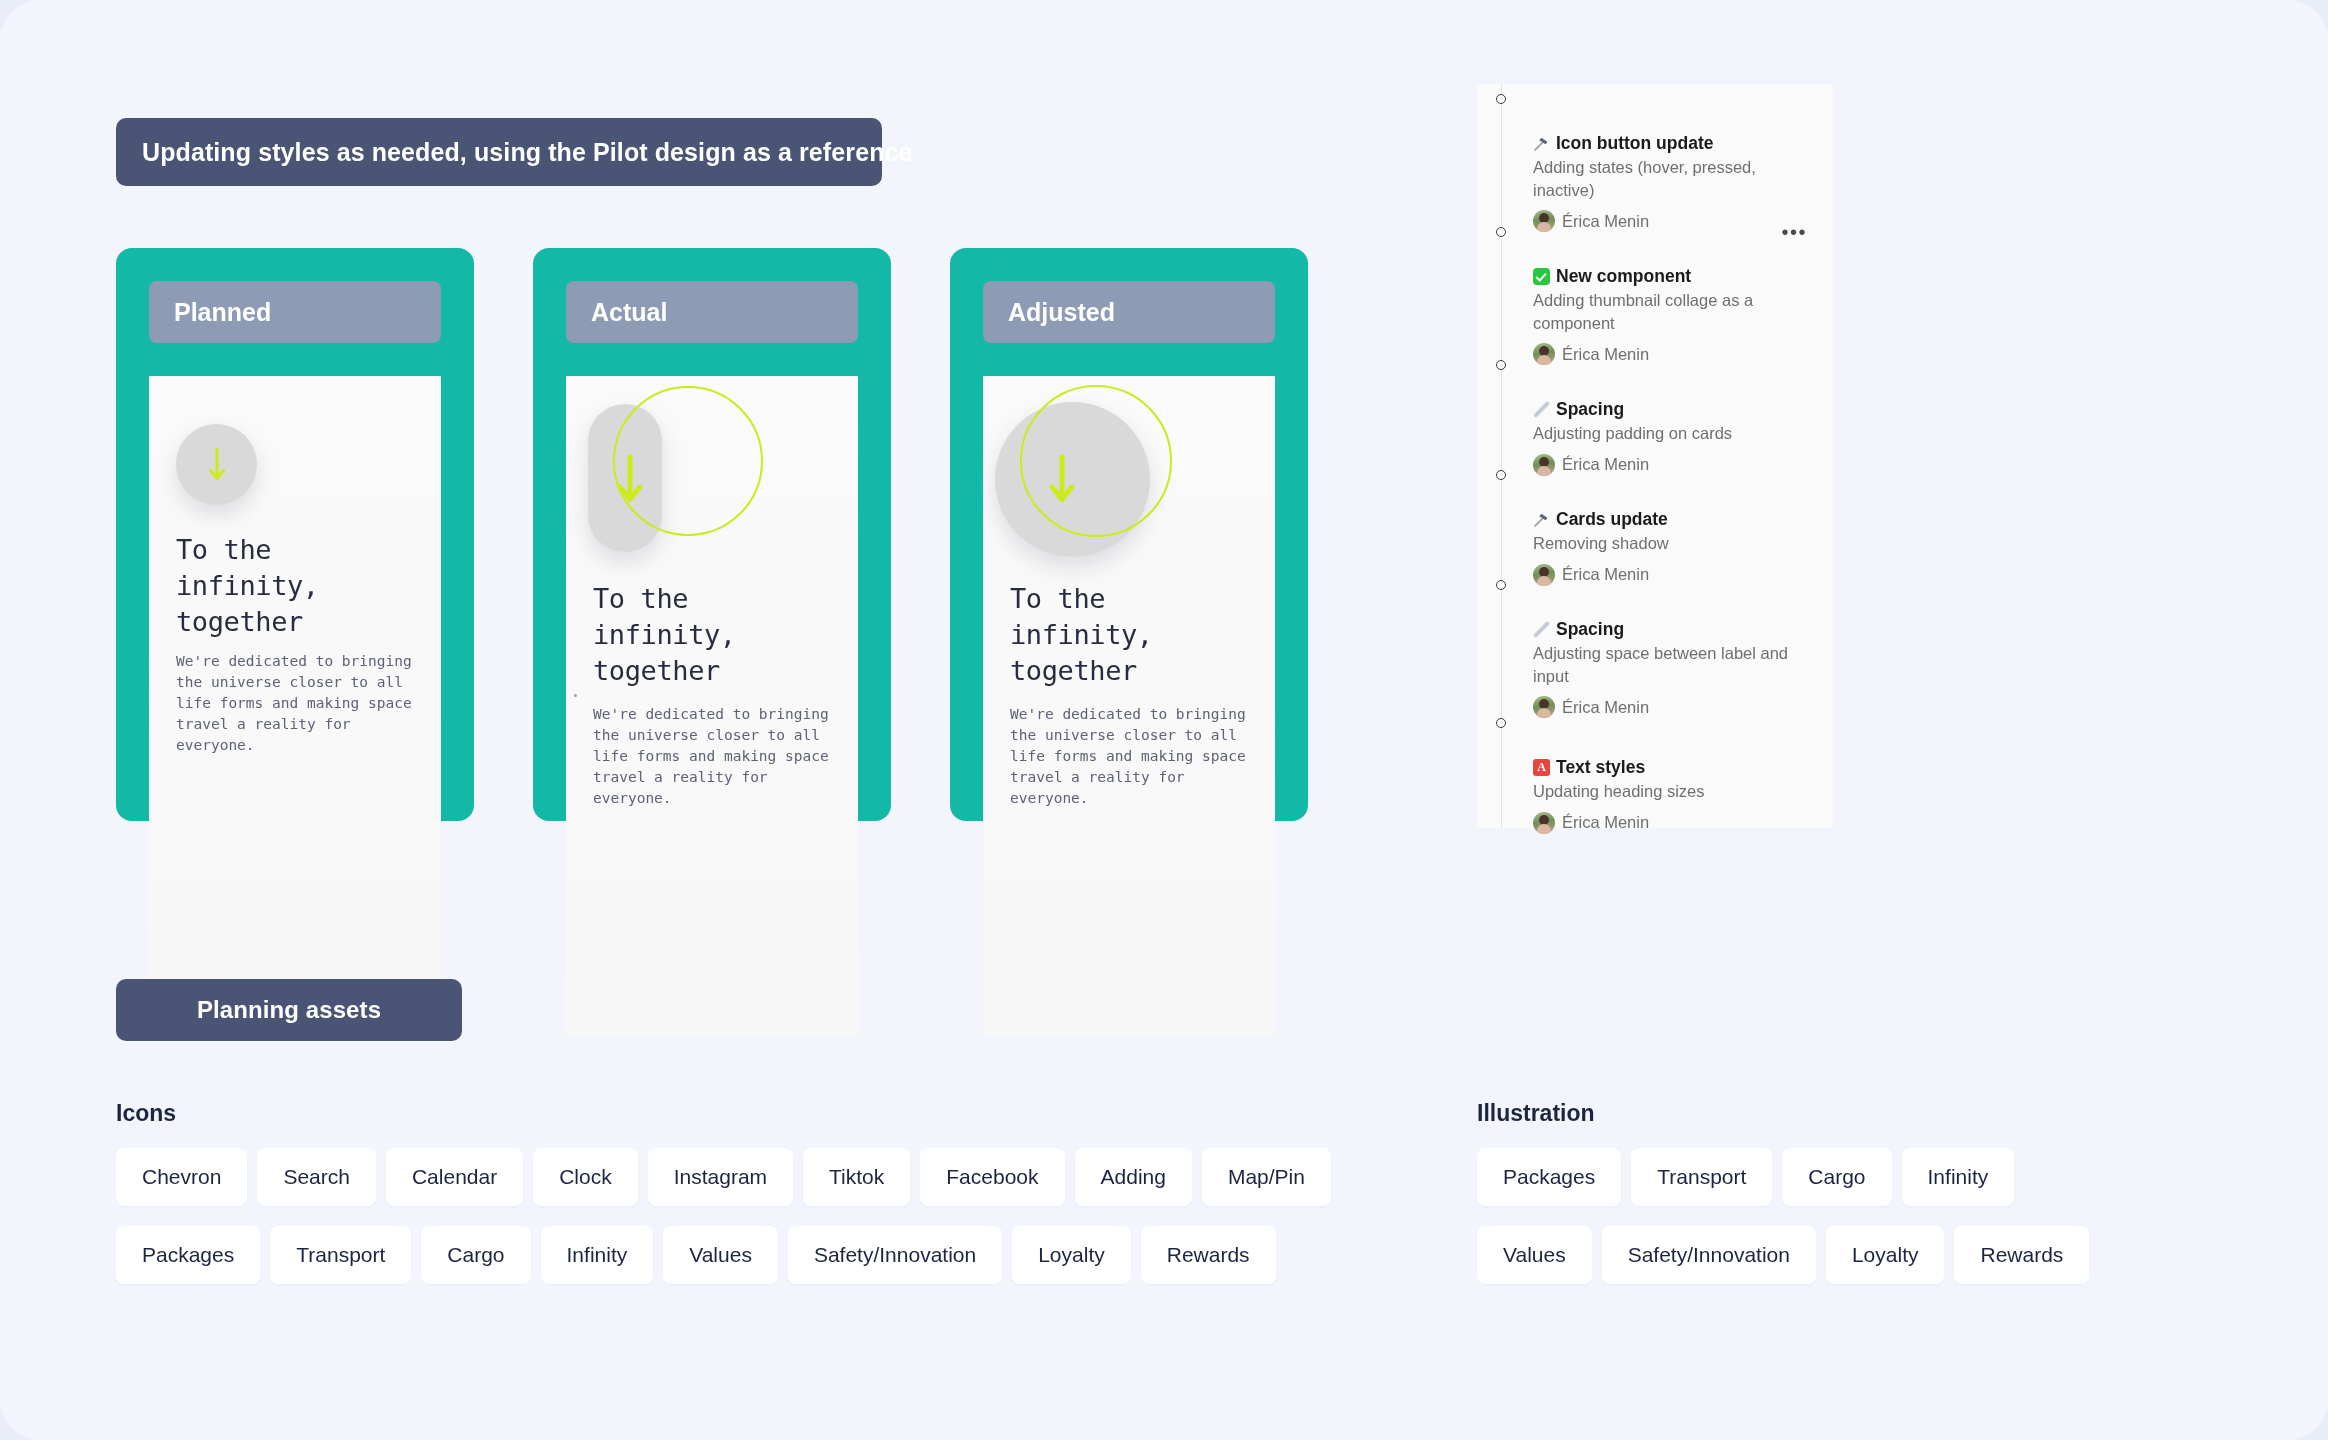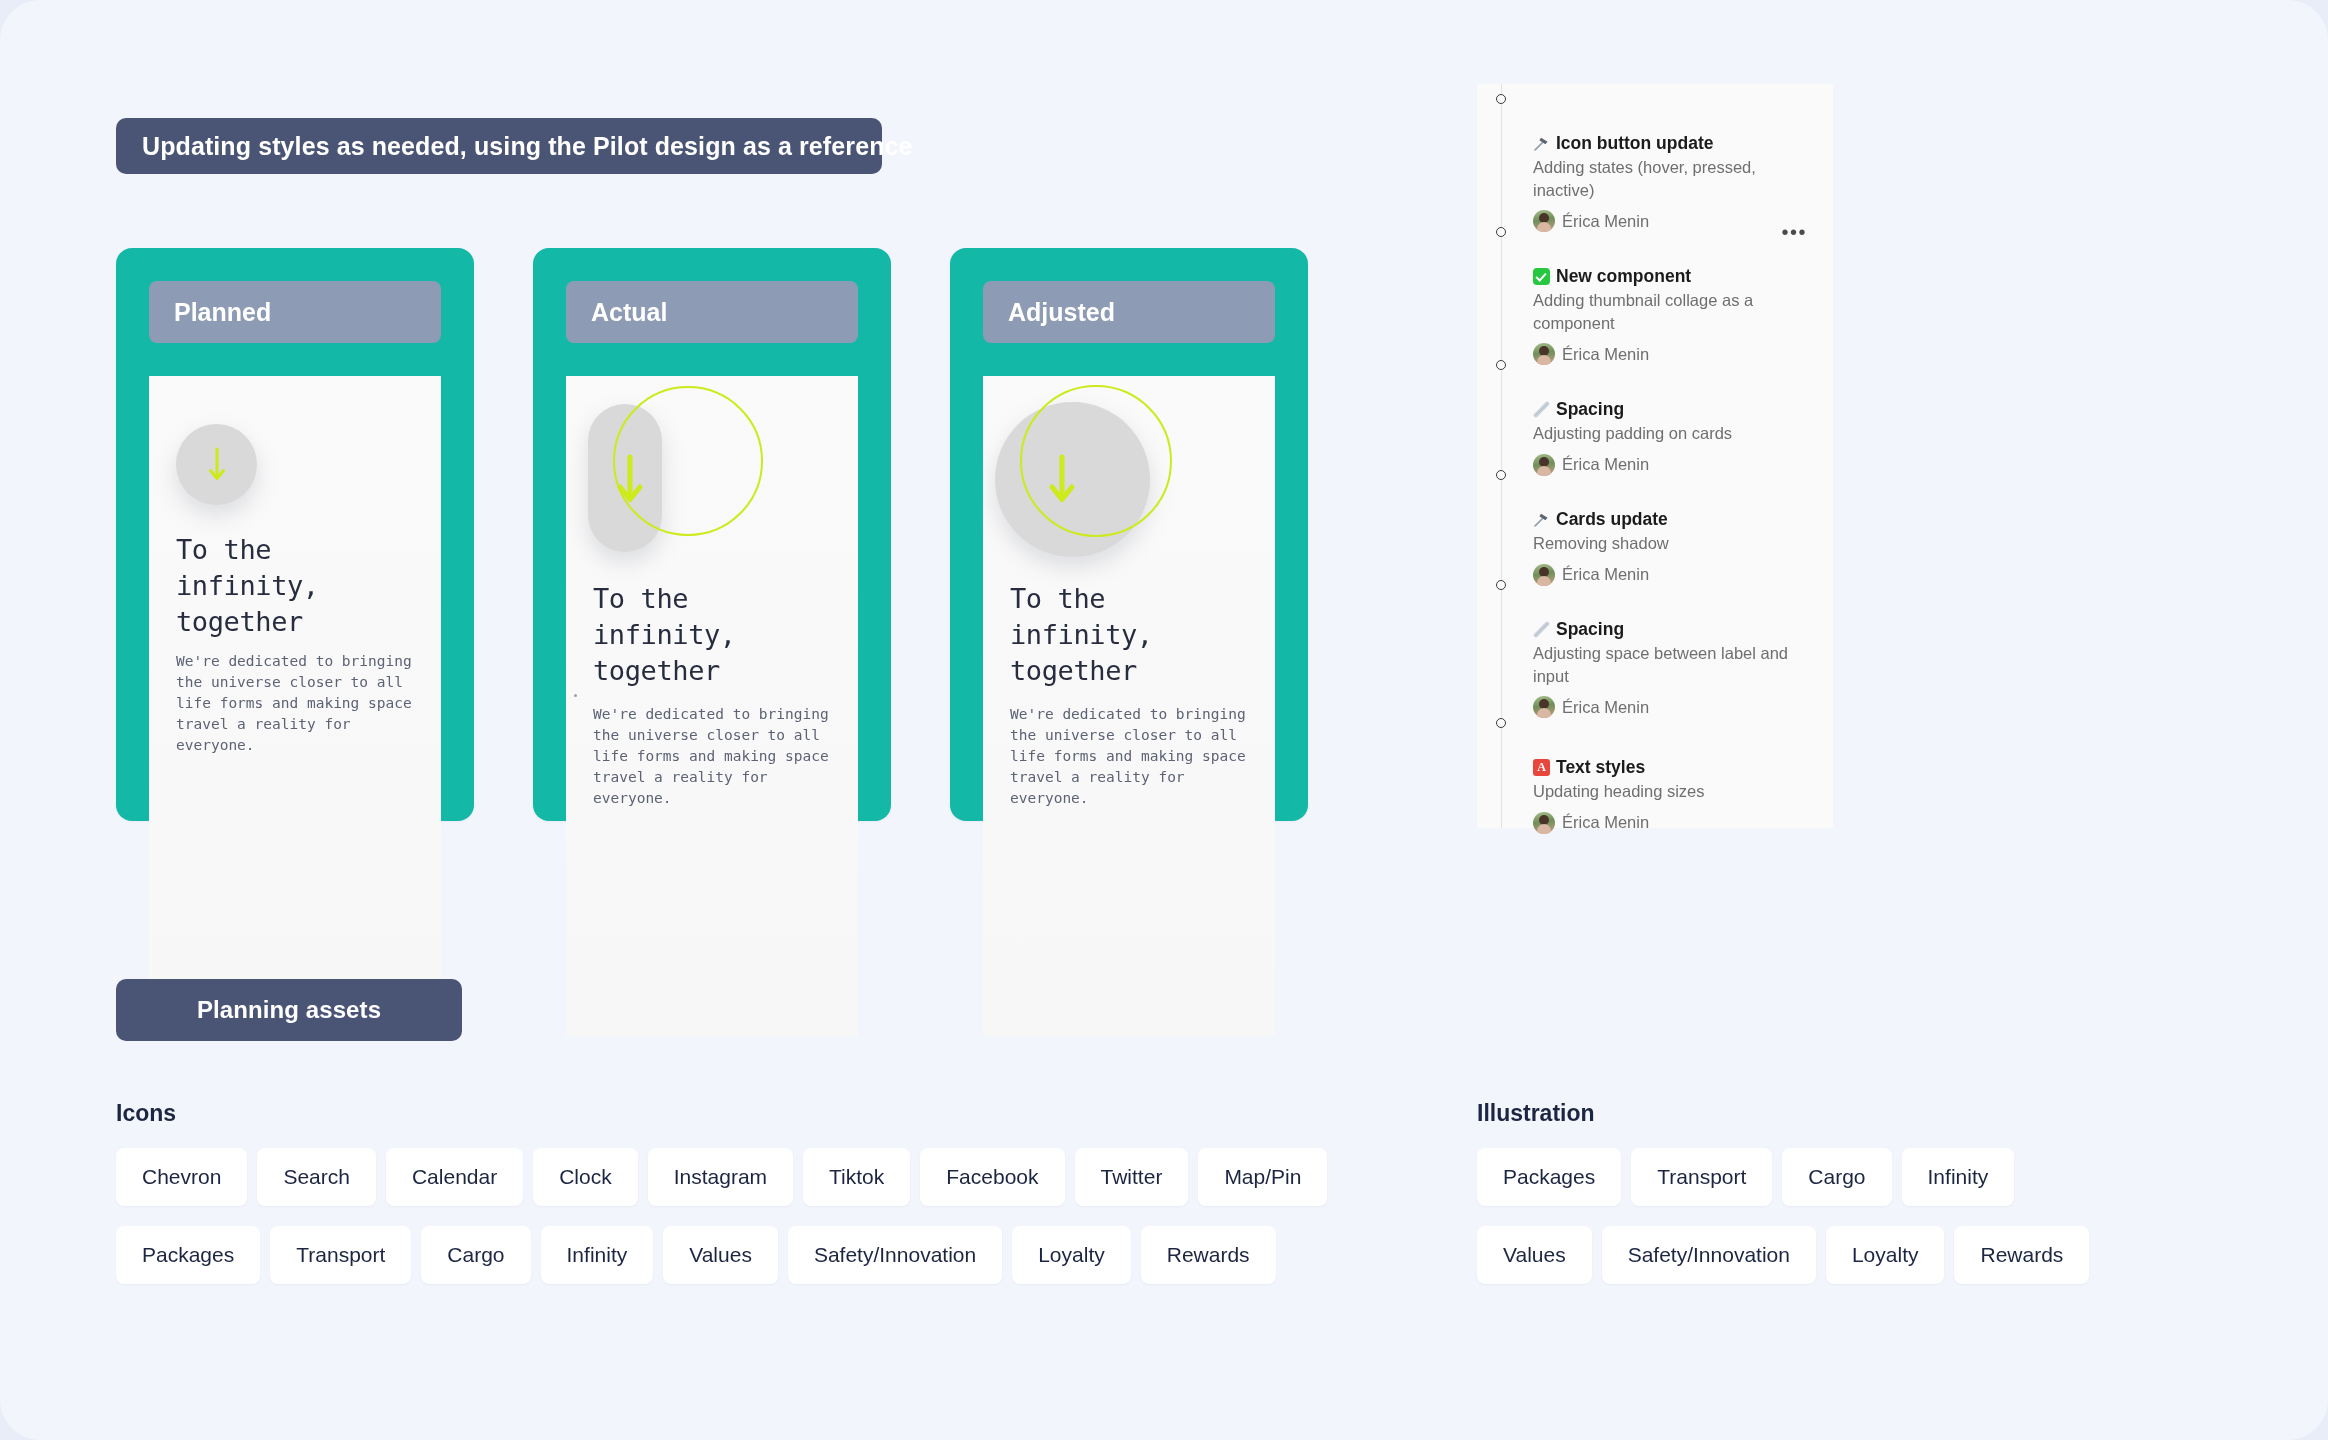--- a/index.html
+++ b/index.html
@@ -28,21 +28,21 @@
     color: #ffffff;
     border-radius: 10px;
     display: flex;
     align-items: center;
     font-weight: 700;
     letter-spacing: .1px;
     white-space: nowrap;
   }
   #banner-pill {
     left: 116px; top: 118px;
-    width: 766px; height: 56px;
+    width: 766px; height: 68px;
     padding-left: 26px;
     font-size: 25px;
   }
   #planning-pill {
     left: 116px; top: 979px;
     width: 346px; height: 62px;
     justify-content: center;
     font-size: 24px;
   }
 
@@ -427,21 +427,21 @@
   <div class="section-label" id="illus-label">Illustration</div>
 
   <div class="chip-row" id="icons-row-1">
     <div class="chip">Chevron</div>
     <div class="chip">Search</div>
     <div class="chip">Calendar</div>
     <div class="chip">Clock</div>
     <div class="chip">Instagram</div>
     <div class="chip">Tiktok</div>
     <div class="chip">Facebook</div>
-    <div class="chip">Twitter</div>
+    <div class="chip">Adding</div>
     <div class="chip">Map/Pin</div>
   </div>
 
   <div class="chip-row" id="icons-row-2">
     <div class="chip">Packages</div>
     <div class="chip">Transport</div>
     <div class="chip">Cargo</div>
     <div class="chip">Infinity</div>
     <div class="chip">Values</div>
     <div class="chip">Safety/Innovation</div>

